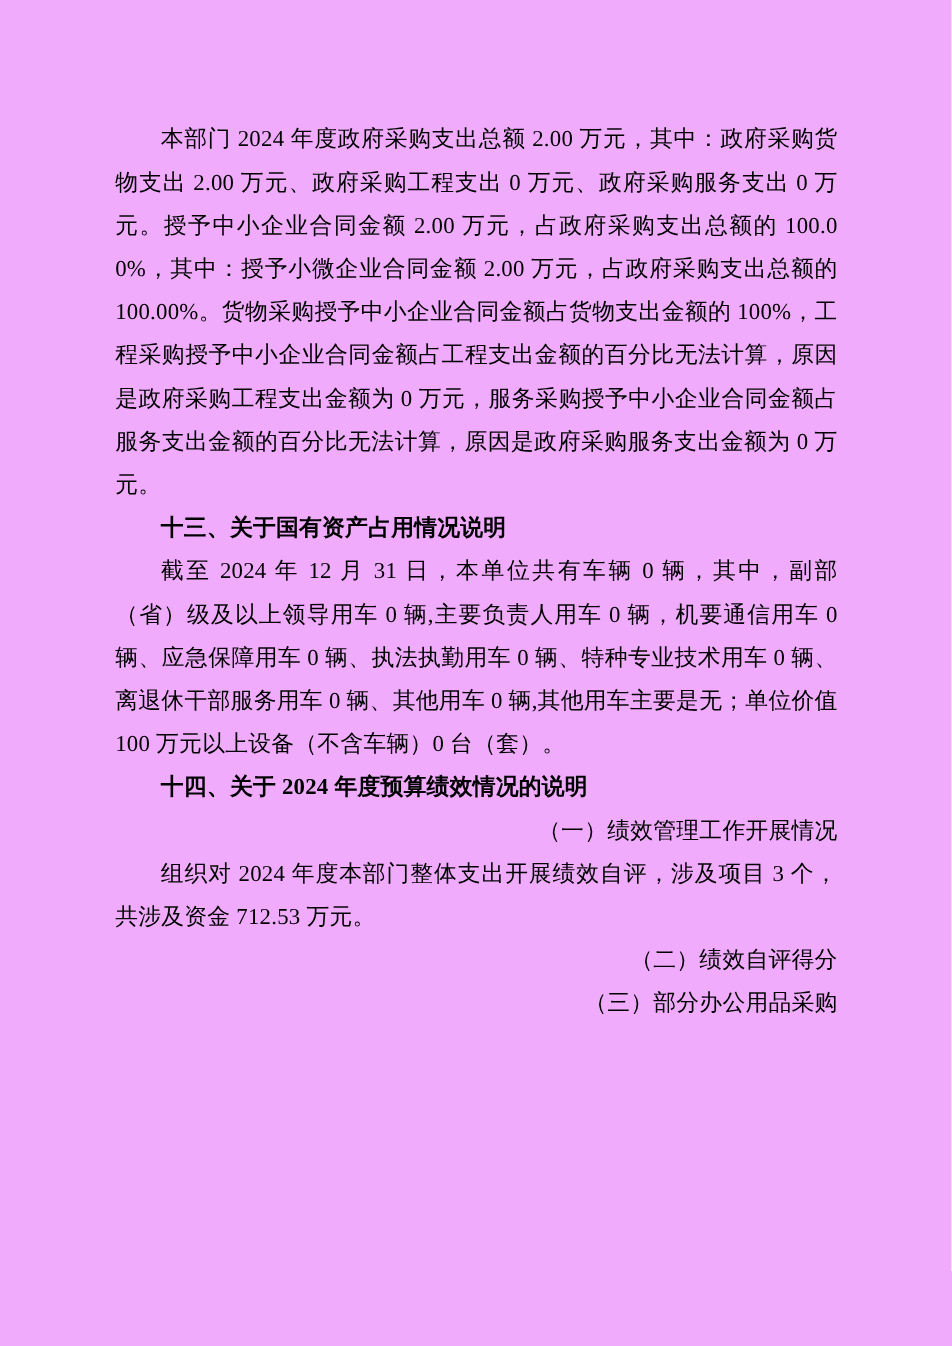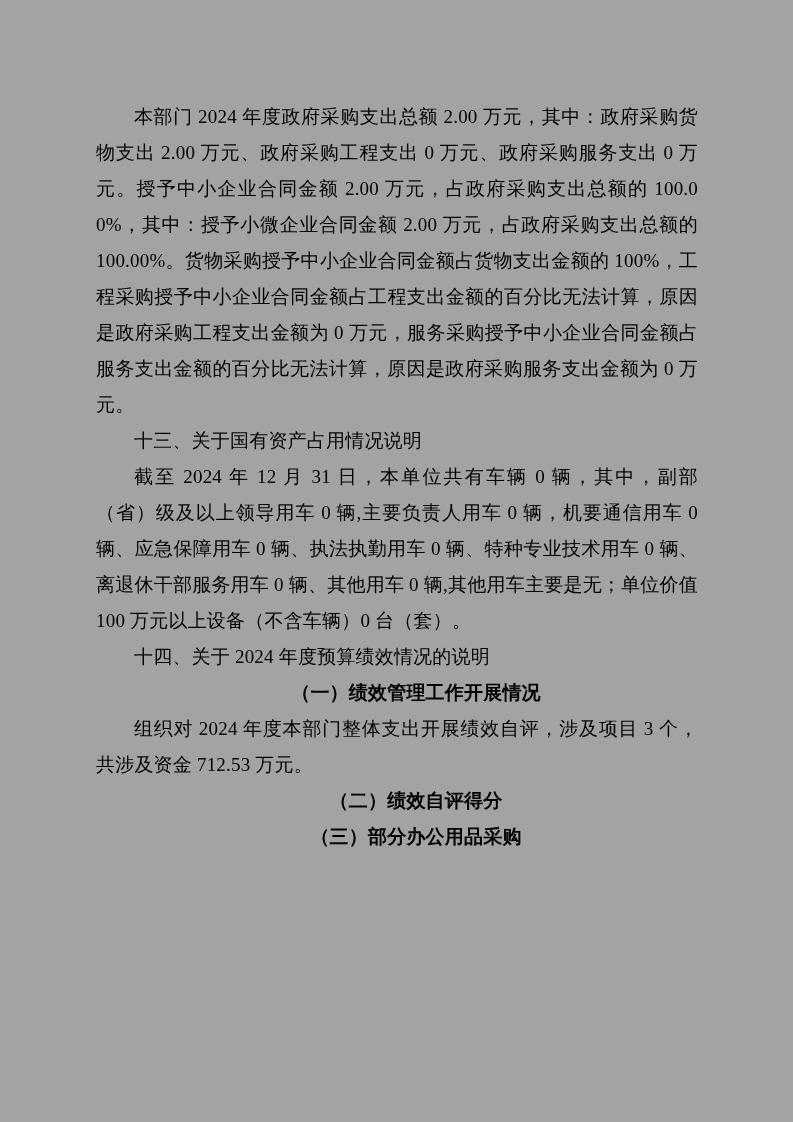--- a/index.html
+++ b/index.html
@@ -5,44 +5,44 @@
     html, body {
       margin: 0;
       padding: 0;
       background: #ffffff;
     }
     .page {
       position: relative;
       width: 793px;
       height: 1122px;
       margin: 0 auto;
-      background: #a3a3a3;
+      background: #f0abfc;
       box-sizing: border-box;
       padding: 99px 95px 40px 96px;
       font-family: "Liberation Serif", "DejaVu Serif", serif;
       color: #000000;
       overflow: hidden;
     }
     .doc-block {
       margin: 0;
       font-size: 19px;
       line-height: 36px;
       text-align: justify;
       text-justify: inter-character;
       text-indent: 2em;
       letter-spacing: 0.2px;
       word-break: break-all;
     }
     .doc-block.heading {
-      font-weight: normal;
+      font-weight: bold;
       text-align: left;
     }
     .doc-block.subheading {
-      font-weight: bold;
-      text-align: center;
+      font-weight: normal;
+      text-align: right;
     }
   </style>
 </head>
 <body>
 
 <div class="page">
   <p class="doc-block body">本部门 2024 年度政府采购支出总额 2.00 万元，其中：政府采购货物支出 2.00 万元、政府采购工程支出 0 万元、政府采购服务支出 0 万元。授予中小企业合同金额 2.00 万元，占政府采购支出总额的 100.00%，其中：授予小微企业合同金额 2.00 万元，占政府采购支出总额的 100.00%。货物采购授予中小企业合同金额占货物支出金额的 100%，工程采购授予中小企业合同金额占工程支出金额的百分比无法计算，原因是政府采购工程支出金额为 0 万元，服务采购授予中小企业合同金额占服务支出金额的百分比无法计算，原因是政府采购服务支出金额为 0 万元。</p>
 
   <p class="doc-block heading">十三、关于国有资产占用情况说明</p>
 

